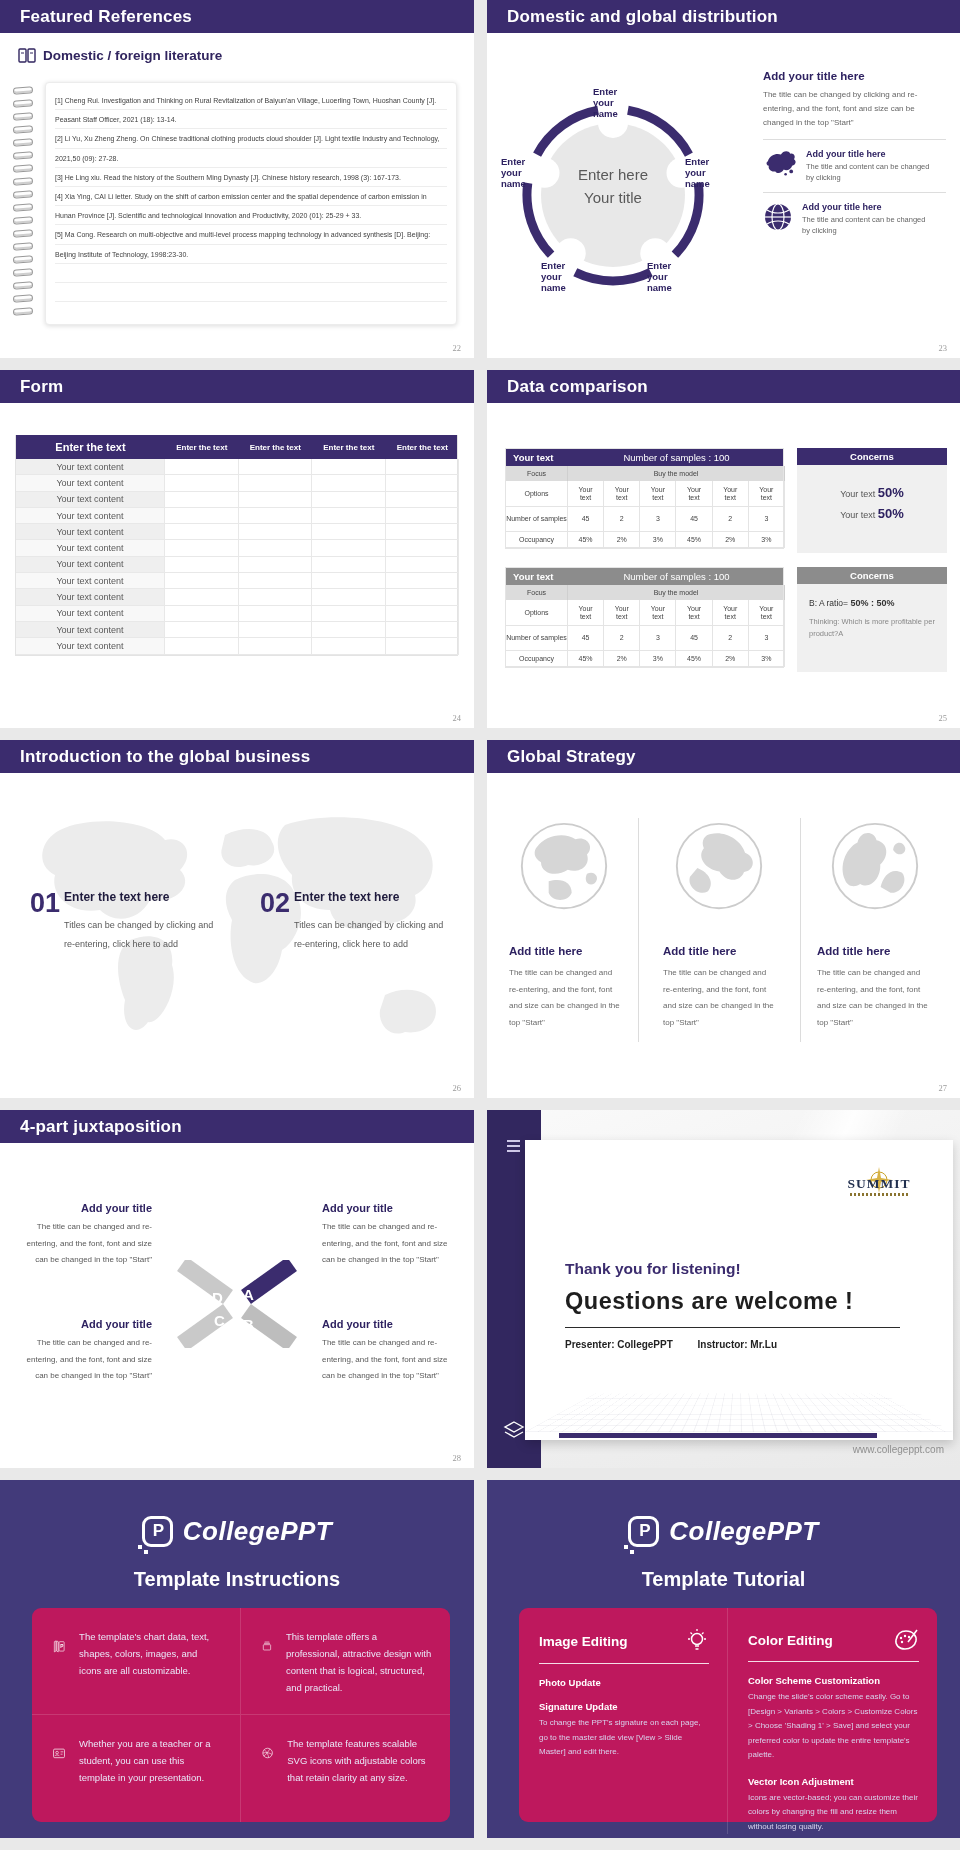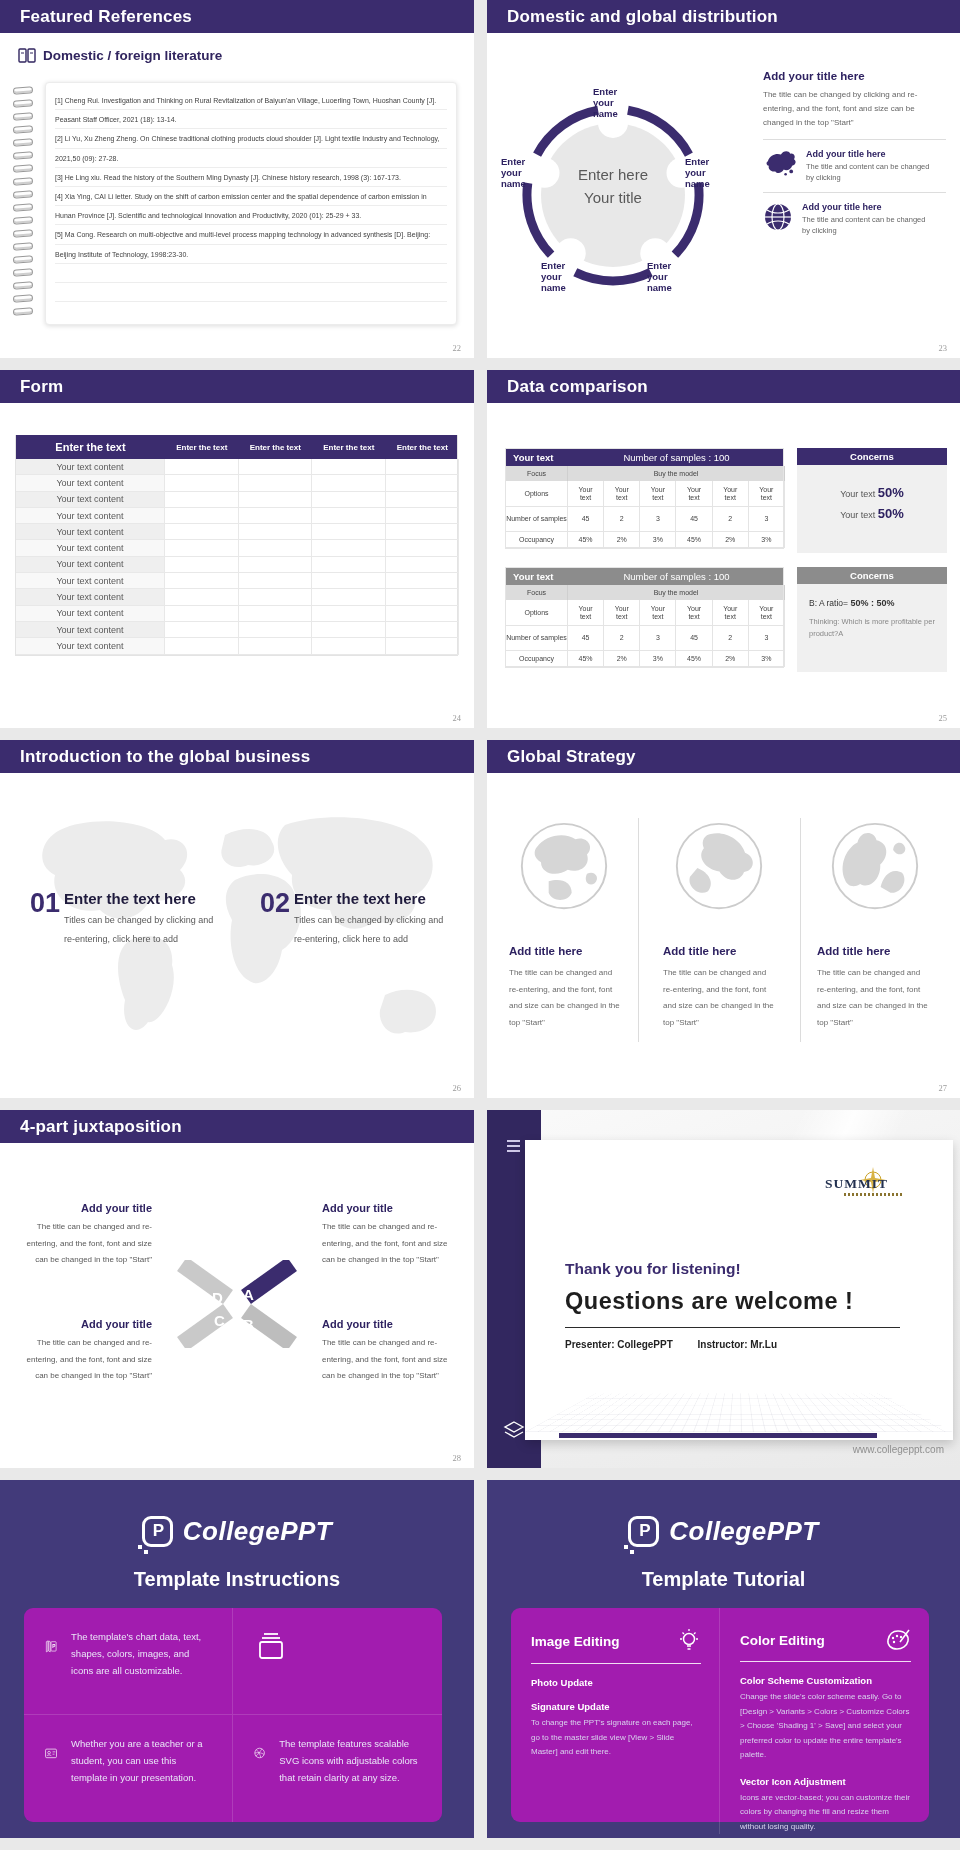--- a/index.html
+++ b/index.html
@@ -68,21 +68,21 @@
   .con-line { font-size:9px; color:#555; line-height:20px; }
   .con-line b { font-size:13px; color:#2e2261; }
   .con-b2 { background:#f0f0f0; height:88px; padding:14px 12px 0; text-align:left; }
   .c2l1 { font-size:8.5px; color:#333; } .c2l1 b { font-size:9px; }
   .c2l2 { font-size:7.5px; color:#888; line-height:12px; margin-top:8px; }
 
   
   .map { position:absolute; left:0; top:70px; }
   .s26-item { position:absolute; display:flex; gap:4px; }
   .s26-num { font-size:27px; font-weight:bold; color:#3b2c6e; line-height:27px; }
-  .s26-tt { font-size:15px; font-weight:bold; color:#1f1b3d; margin-bottom:4px; }
+  .s26-tt { font-size:12px; font-weight:bold; color:#1f1b3d; margin-bottom:12px; }
   .s26-bb { font-size:9px; color:#595959; line-height:19px; width:158px; }
 
   
   .gcol { position:absolute; width:112px; }
   .gcol h3 { color:#2e2261; font-size:11.5px; margin-bottom:8px; }
   .gcol .b { font-size:8px; color:#6a6a6a; line-height:16.5px; }
   .vdiv { position:absolute; top:78px; height:224px; width:1px; background:#dcdcdc; }
   .globe { position:absolute; top:80px; }
 
   
@@ -96,21 +96,21 @@
   
   .thanks { background:linear-gradient(160deg,#fafafa 0%,#efefef 60%,#e9e9e9 100%); }
   .th-sheen { position:absolute; right:0; top:0; width:300px; height:120px;
               background:linear-gradient(115deg, transparent 40%, rgba(255,255,255,.9) 55%, transparent 70%); }
   .th-side { position:absolute; left:0; top:0; width:54px; height:358px; background:#32275f; }
   .th-burger { position:absolute; left:20px; top:30px; }
   .th-burger i { display:block; width:13px; height:2px; background:#cfc9e8; margin-bottom:3px; }
   .th-layers { position:absolute; left:15px; bottom:26px; }
   .th-card { position:absolute; left:38px; top:30px; width:428px; height:300px; background:#fff;
              box-shadow:0 4px 10px rgba(0,0,0,.18); }
-  .summit { position:absolute; right:32px; top:36px; width:96px; text-align:left; }
+  .summit { position:absolute; right:26px; top:36px; width:96px; text-align:center; }
   .summit .w { position:relative; font-family:"Liberation Serif", serif; font-weight:bold; font-size:13.5px;
                color:#22304f; letter-spacing:1px; z-index:2; }
   .summit .star { position:absolute; left:50%; top:-9px; margin-left:-13px; z-index:1; }
   .summit .cap { margin:1px auto 0; width:58px; height:3px;
                  background:repeating-linear-gradient(90deg,#8a7430 0 2px, transparent 2px 4px); }
   .th-t1 { position:absolute; left:40px; top:120px; color:#3b2c6e; font-weight:bold; font-size:15.5px; }
   .th-t2 { position:absolute; left:40px; top:148px; color:#1e1e1e; font-weight:bold; font-size:23.5px; letter-spacing:.5px; }
   .th-hr { position:absolute; left:40px; top:187px; width:335px; border-top:1.6px solid #2b2b2b; }
   .th-pres { position:absolute; left:40px; top:199px; font-size:10px; font-weight:bold; color:#222; }
   .th-pres span { margin-right:22px; }
@@ -123,21 +123,21 @@
 
   
   .pslide { background:#423a7a; }
   .brand { position:absolute; left:0; right:0; top:36px; display:flex; justify-content:center; align-items:center; gap:10px; }
   .glyph { position:relative; width:31px; height:31px; border:3px solid #fff; border-radius:9px; }
   .glyph span { position:absolute; left:8px; top:2px; color:#fff; font-weight:bold; font-size:17px; }
   .glyph i { position:absolute; width:4px; height:4px; background:#fff; }
   .glyph .p1 { left:-7px; bottom:-5px; } .glyph .p2 { left:-1px; bottom:-10px; }
   .brand .word { color:#fff; font-size:26px; font-weight:bold; font-style:italic; letter-spacing:.5px; }
   .pheading { position:absolute; left:0; right:0; top:88px; text-align:center; color:#fff; font-weight:bold; font-size:20px; }
-  .pcard { position:absolute; left:24px; top:128px; width:418px; height:214px; background:#a21caf; border-radius:9px; }
+  .pcard { position:absolute; left:32px; top:128px; width:418px; height:214px; background:#be185d; border-radius:9px; }
   .igrid { display:grid; grid-template-columns:1fr 1fr; grid-template-rows:1fr 1fr; height:100%; }
   .iitem { padding:20px 18px 0 20px; display:flex; gap:13px; }
   .iitem:nth-child(1), .iitem:nth-child(2) { border-bottom:1px solid rgba(255,255,255,.14); }
   .iitem:nth-child(odd) { border-right:1px solid rgba(255,255,255,.14); }
   .iitem .tx { color:#eae7f8; font-size:9.5px; line-height:17px; }
   .tcols { display:grid; grid-template-columns:1fr 1fr; height:100%; }
   .tcol { padding:20px 18px 0 20px; }
   .tcol:first-child { border-right:1px solid rgba(255,255,255,.14); }
   .tcol .head { display:flex; justify-content:space-between; align-items:center;
                 border-bottom:1.6px solid rgba(255,255,255,.85); padding-bottom:9px; }
@@ -588,20 +588,21 @@
             <text x="21" y="24" fill="#fff" font-size="12" font-weight="bold" font-family="Liberation Sans,sans-serif">P</text>
           </svg>
           <div class="tx">The template's chart data, text, shapes, colors, images, and icons are all customizable.</div>
         </div>
         <div class="iitem">
           <svg width="36" height="36" viewBox="0 0 36 36">
             <rect x="7" y="14" width="22" height="16" rx="2" fill="none" stroke="#fff" stroke-width="1.8"></rect>
             <line x1="9" y1="10" x2="27" y2="10" stroke="#fff" stroke-width="1.8"></line>
             <line x1="11" y1="6" x2="25" y2="6" stroke="#fff" stroke-width="1.8"></line>
           </svg>
+          <div class="tx">This template offers a professional, attractive design with content that is logical, structured, and practical.</div>
         </div>
         <div class="iitem">
           <svg width="36" height="36" viewBox="0 0 36 36">
             <rect x="4" y="8" width="28" height="22" rx="3" fill="none" stroke="#fff" stroke-width="1.8"></rect>
             <circle cx="13" cy="17" r="3.4" fill="none" stroke="#fff" stroke-width="1.6"></circle>
             <path d="M7,26 C8,22 18,22 19,26" fill="none" stroke="#fff" stroke-width="1.6"></path>
             <line x1="22" y1="15" x2="29" y2="15" stroke="#fff" stroke-width="1.6"></line>
             <line x1="22" y1="21" x2="27" y2="21" stroke="#fff" stroke-width="1.6"></line>
           </svg>
           <div class="tx">Whether you are a teacher or a student, you can use this template in your presentation.</div>

